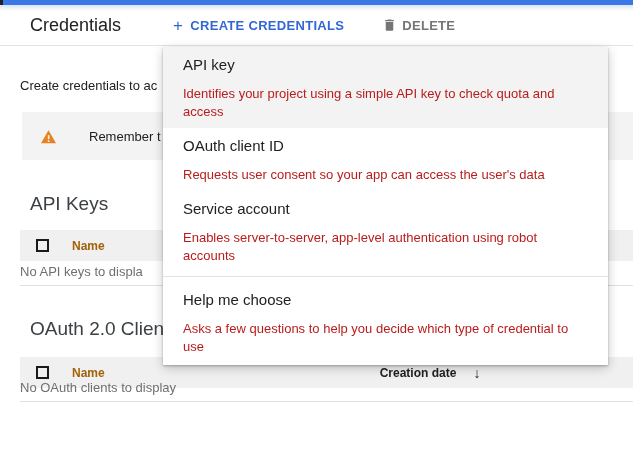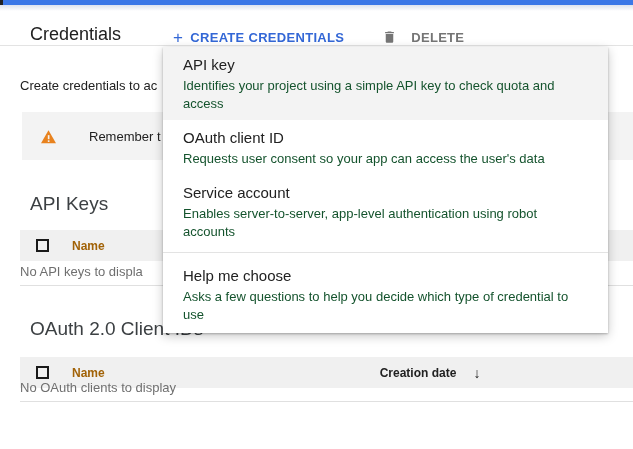--- a/index.html
+++ b/index.html
@@ -8,28 +8,28 @@
   .stage { position:relative; width:633px; height:449px; background:#fff; }
 
   
   .topbar { position:absolute; left:0; top:0; width:633px; height:5px; background:#3b78e7; }
   .topbar-notch { position:absolute; left:0; top:0; width:3px; height:5px; background:#202124; }
   .topbar-fade { position:absolute; left:0; top:5px; width:633px; height:6px;
                  background:linear-gradient(#dde3ee, #ffffff); }
 
   
   .header { position:absolute; left:0; top:5px; width:633px; height:41px;
-            display:flex; align-items:flex-end; background:transparent;
+            display:flex; align-items:center; background:transparent;
             border-bottom:1px solid #e3e3e3; }
   .page-title { margin-left:30px; font-size:18px; color:#212121; }
   .create-btn { margin-left:52px; display:flex; align-items:center; gap:7px;
                 color:#3367d6; font-size:13px; font-weight:bold; letter-spacing:.3px;
                 cursor:pointer; }
   .plus { font-size:17px; font-weight:normal; line-height:13px; }
-  .delete-btn { margin-left:38px; display:flex; align-items:center; gap:14px;
+  .delete-btn { margin-left:38px; display:flex; align-items:center; gap:5px;
                 color:#757575; font-size:13px; font-weight:bold; letter-spacing:.3px;
                 cursor:pointer; }
   .trash-svg { width:15px; height:16px; display:block; }
 
   
   .intro { position:absolute; left:20px; top:78px; font-size:13px; color:#212121;
            white-space:nowrap; }
 
   
   .warnbar { position:absolute; left:22px; top:112px; width:611px; height:48px;
@@ -58,21 +58,21 @@
   .e-api   { top:264px; }
   .e-oauth { top:380px; }
 
   
   .menu { position:absolute; left:163px; top:47px; width:445px; background:#fff;
           box-shadow:0 1px 2px rgba(0,0,0,.25), 0 3px 10px rgba(0,0,0,.22);
           z-index:10; padding-bottom:2px; }
   .menu-item { padding:8px 32px 7px 20px; cursor:pointer; }
   .menu-item.highlighted { background:#f3f3f3; }
   .mi-title { font-size:15px; color:#212121; line-height:20px; }
-  .mi-desc  { font-size:13px; color:#14532d; line-height:18px; margin-top:2px; }
+  .mi-desc  { font-size:13px; color:#b91c1c; line-height:18px; margin-top:10px; }
   .menu-divider { height:0; border-top:1px solid #e3e3e3; margin:4px 0 5px 0; }
 </style>
 </head>
 <body>
 
 <div class="stage">
 
   <div class="topbar">
     <div class="topbar-notch"></div>
   </div>

